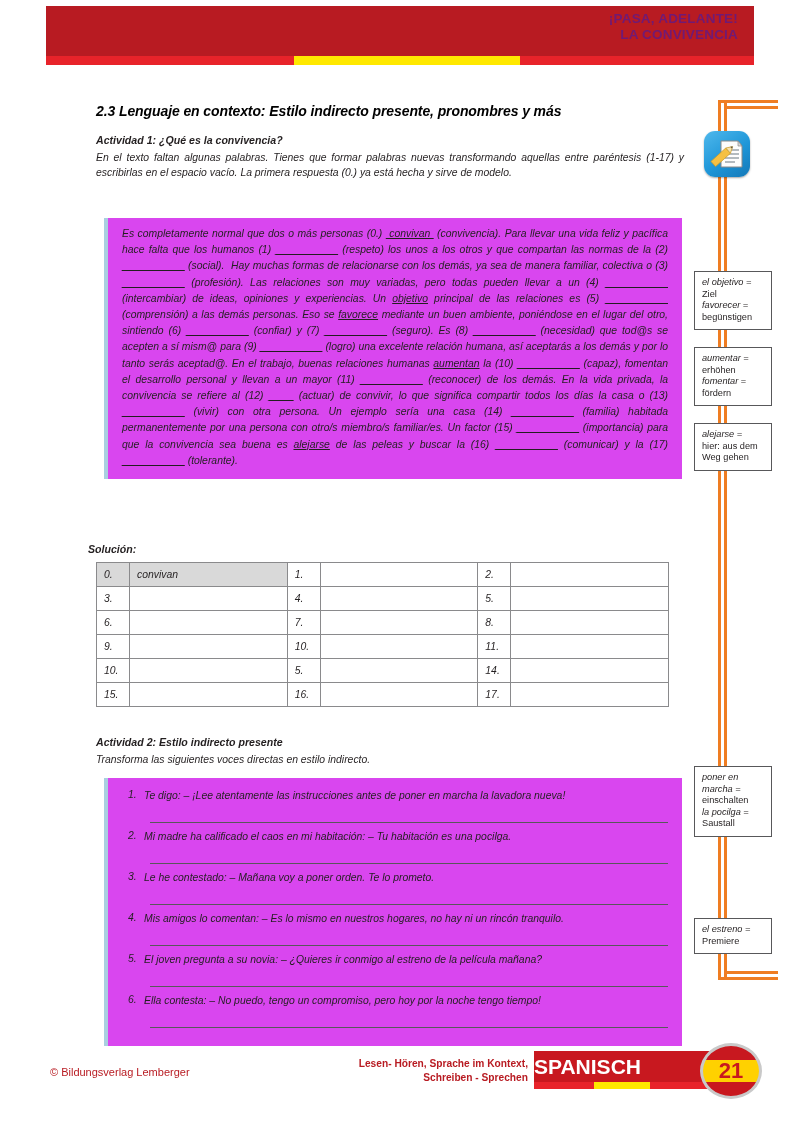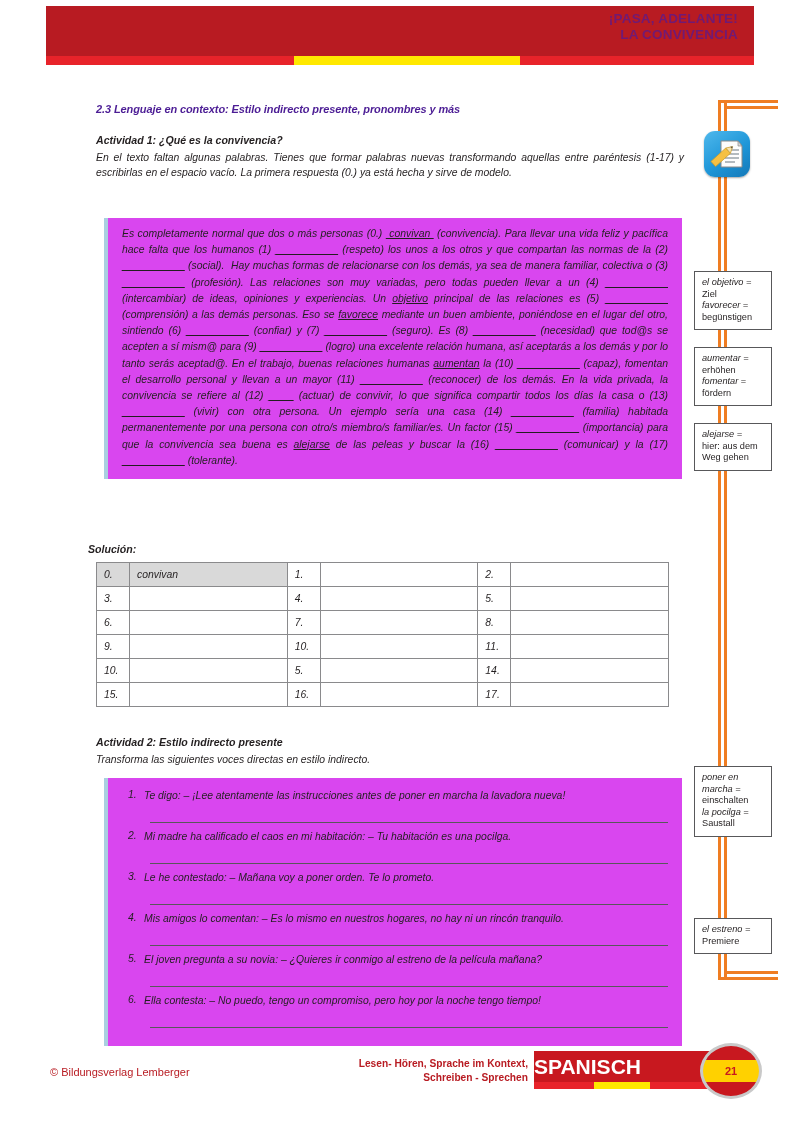--- a/index.html
+++ b/index.html
@@ -76,22 +76,22 @@
   .vbox .es { font-style: italic; }
   .vb1 { left: 694px; top: 271px; }
   .vb2 { left: 694px; top: 347px; }
   .vb3 { left: 694px; top: 423px; }
   .vb4 { left: 694px; top: 766px; }
   .vb5 { left: 694px; top: 918px; }
 
   
   .sec-title {
     position: absolute; left: 96px; top: 103px;
-    font-size: 11px; font-weight: bold; font-style: italic;
-    color: #4c1d95; letter-spacing: -.1px;
+    font-size: 14px; font-weight: bold; font-style: italic;
+    color: #000000; letter-spacing: -.1px;
   }
   .act-title {
     position: absolute; font-size: 10.6px; font-weight: bold; font-style: italic;
     color: #231f20;
   }
   .act1-title { left: 96px; top: 134px; }
   .act2-title { left: 96px; top: 736px; }
   .act-intro {
     position: absolute; font-style: italic; font-size: 10.4px;
     line-height: 15.4px; color: #231f20; text-align: justify;
@@ -172,21 +172,21 @@
   .badge-stripe-l { position: absolute; left: 534px; top: 1082px; width: 60px; height: 7px; background: #e8232a; }
   .badge-stripe-y { position: absolute; left: 594px; top: 1082px; width: 56px; height: 7px; background: #ffe800; }
   .badge-stripe-r { position: absolute; left: 650px; top: 1082px; width: 60px; height: 7px; background: #e8232a; }
   .oval {
     position: absolute; left: 700px; top: 1043px;
     width: 62px; height: 56px; border-radius: 50%;
     background: linear-gradient(#c8181f 0 28%, #ffd100 28% 72%, #c8181f 72% 100%);
     border: 3px solid #c9c9c9;
     display: flex; align-items: center; justify-content: center;
   }
-  .oval span { color: #c8181f; font-weight: bold; font-size: 11px; }
+  .oval span { color: #c8181f; font-weight: bold; font-size: 22px; }
 </style>
 </head>
 <body>
 
 <div class="page">
 
   <div class="header-band"></div>
   <div class="header-text">
     <div>¡PASA, ADELANTE!</div>
     <div>LA CONVIVENCIA</div>

